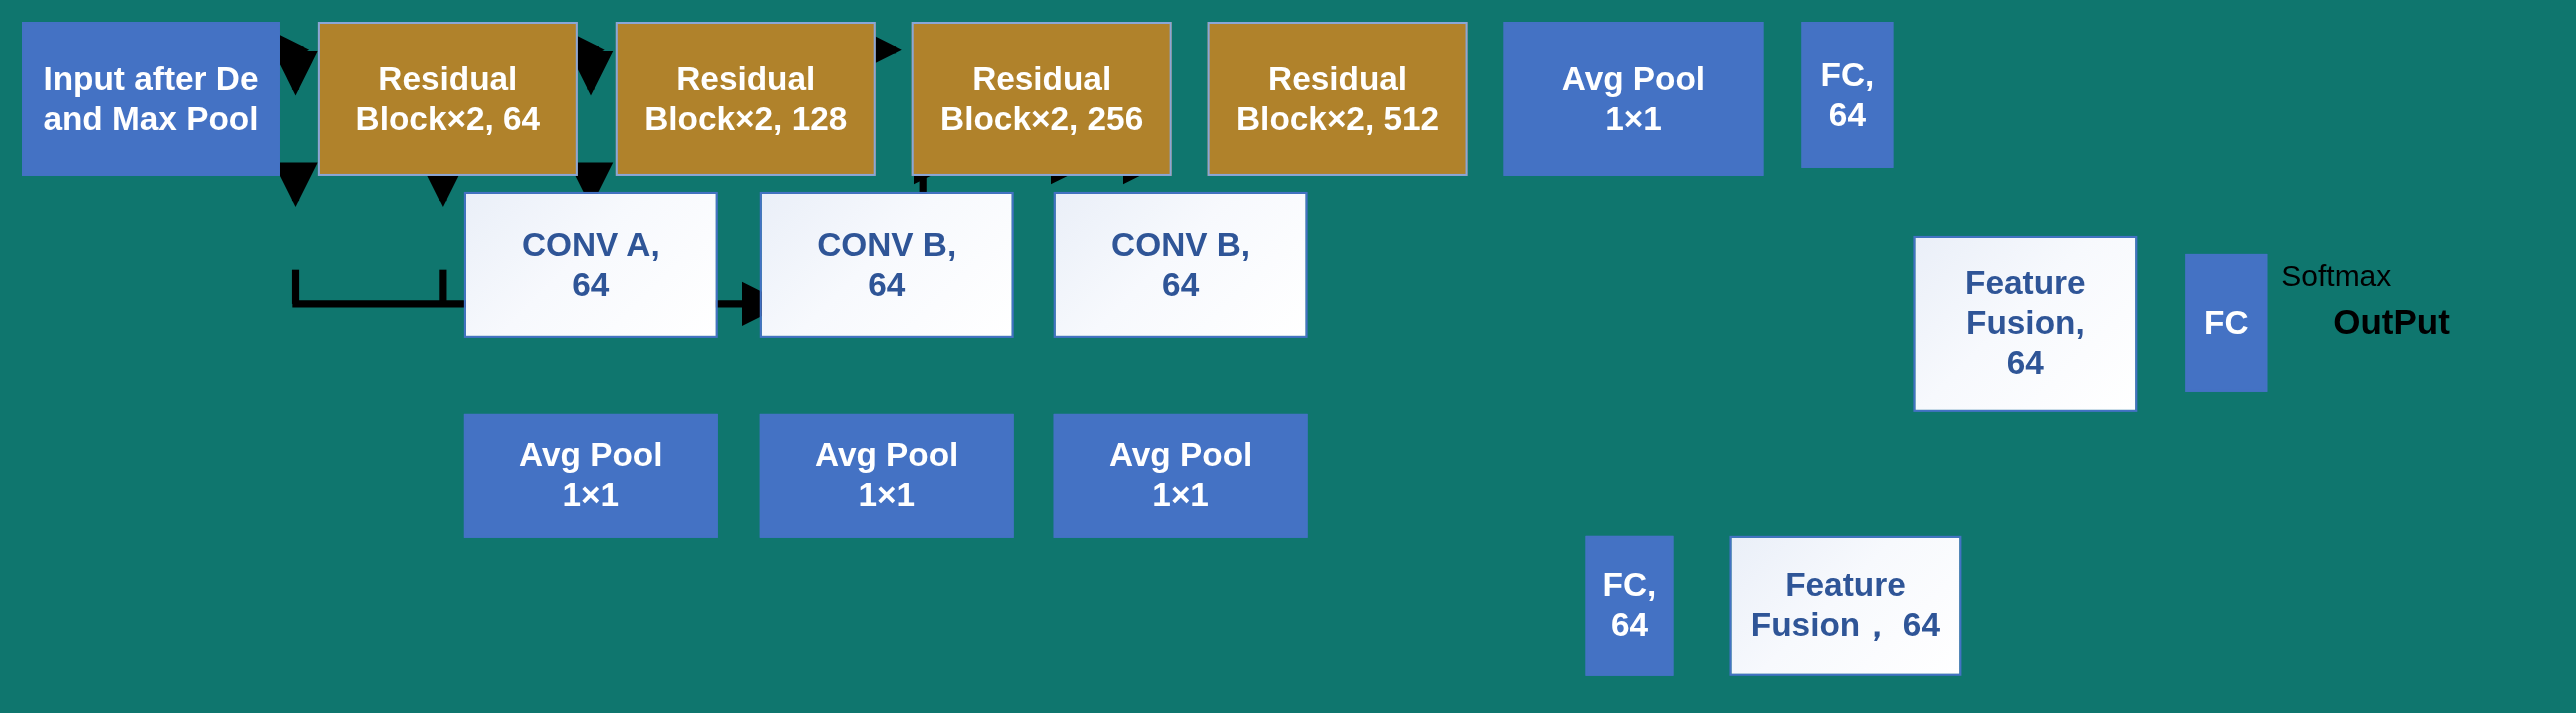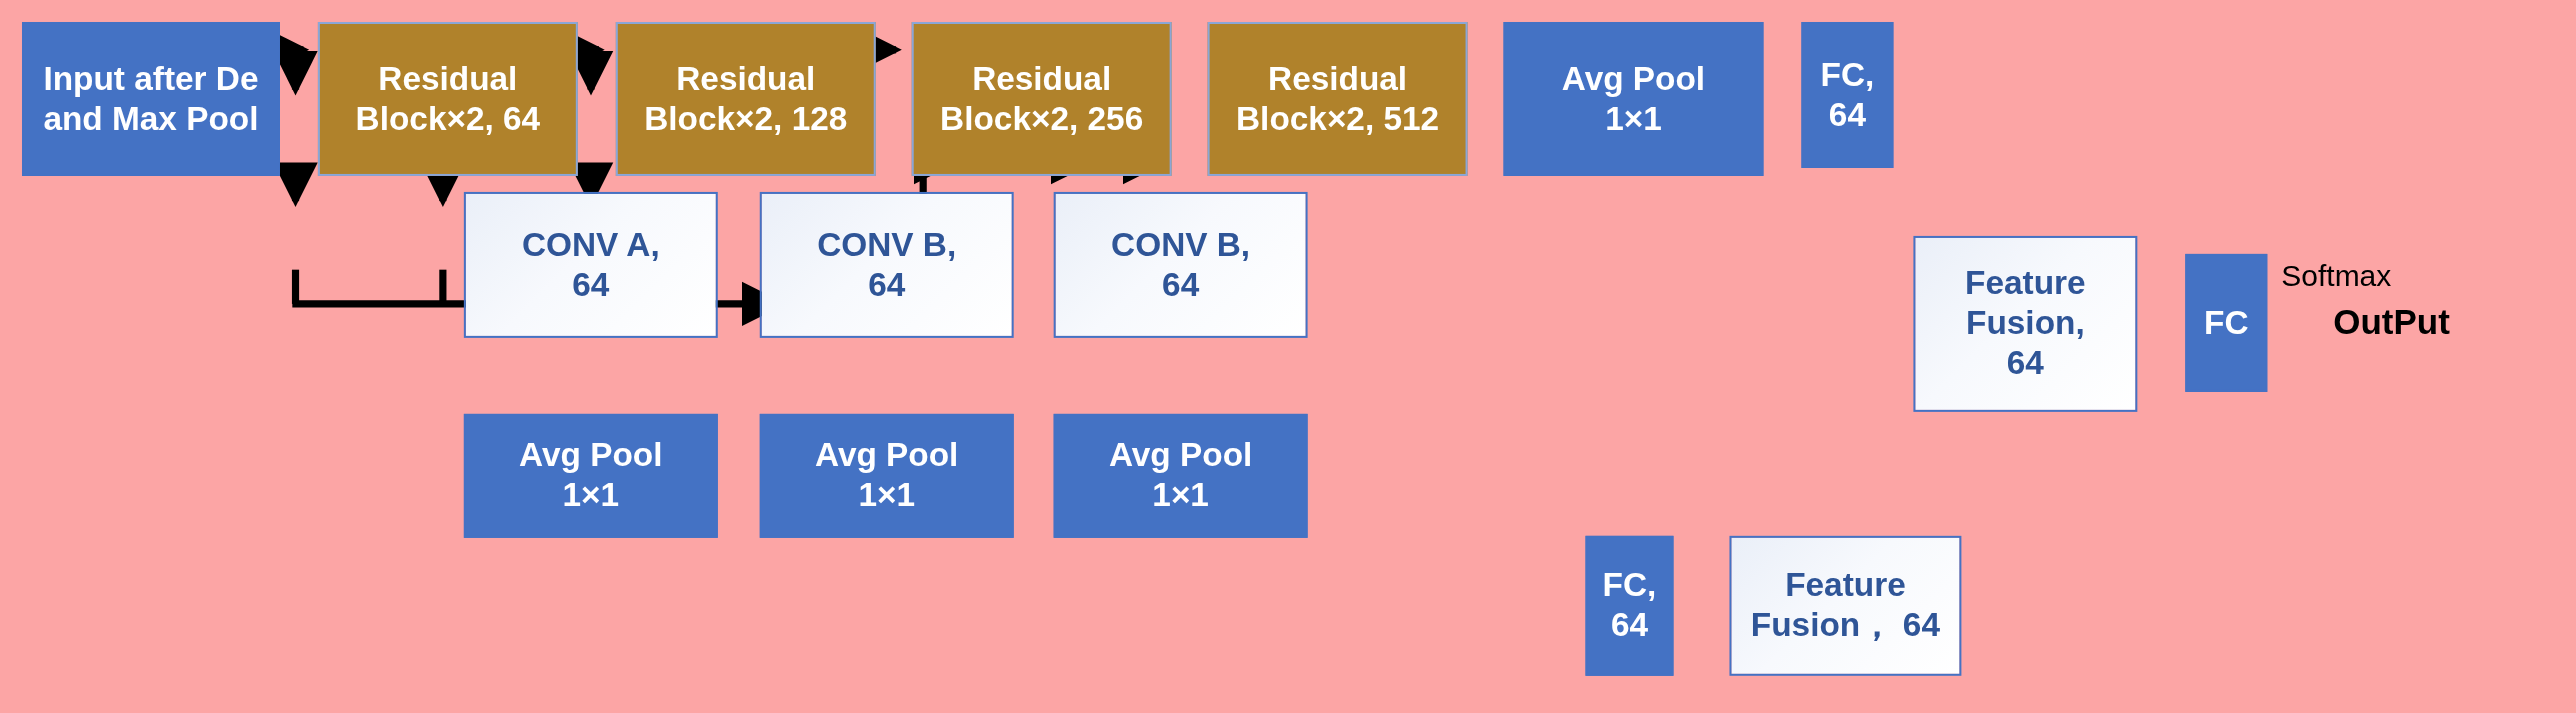--- a/index.html
+++ b/index.html
@@ -4,21 +4,21 @@
 <style>
   html, body {
     margin: 0;
     padding: 0;
     background: #ffffff;
   }
   #canvas {
     position: relative;
     width: 2576px;
     height: 713px;
-    background: #fca5a5;
+    background: #0f766e;
     font-family: "Liberation Sans", sans-serif;
     overflow: hidden;
   }
   .node {
     position: absolute;
     box-sizing: border-box;
     display: flex;
     flex-direction: column;
     align-items: center;
     justify-content: center;

